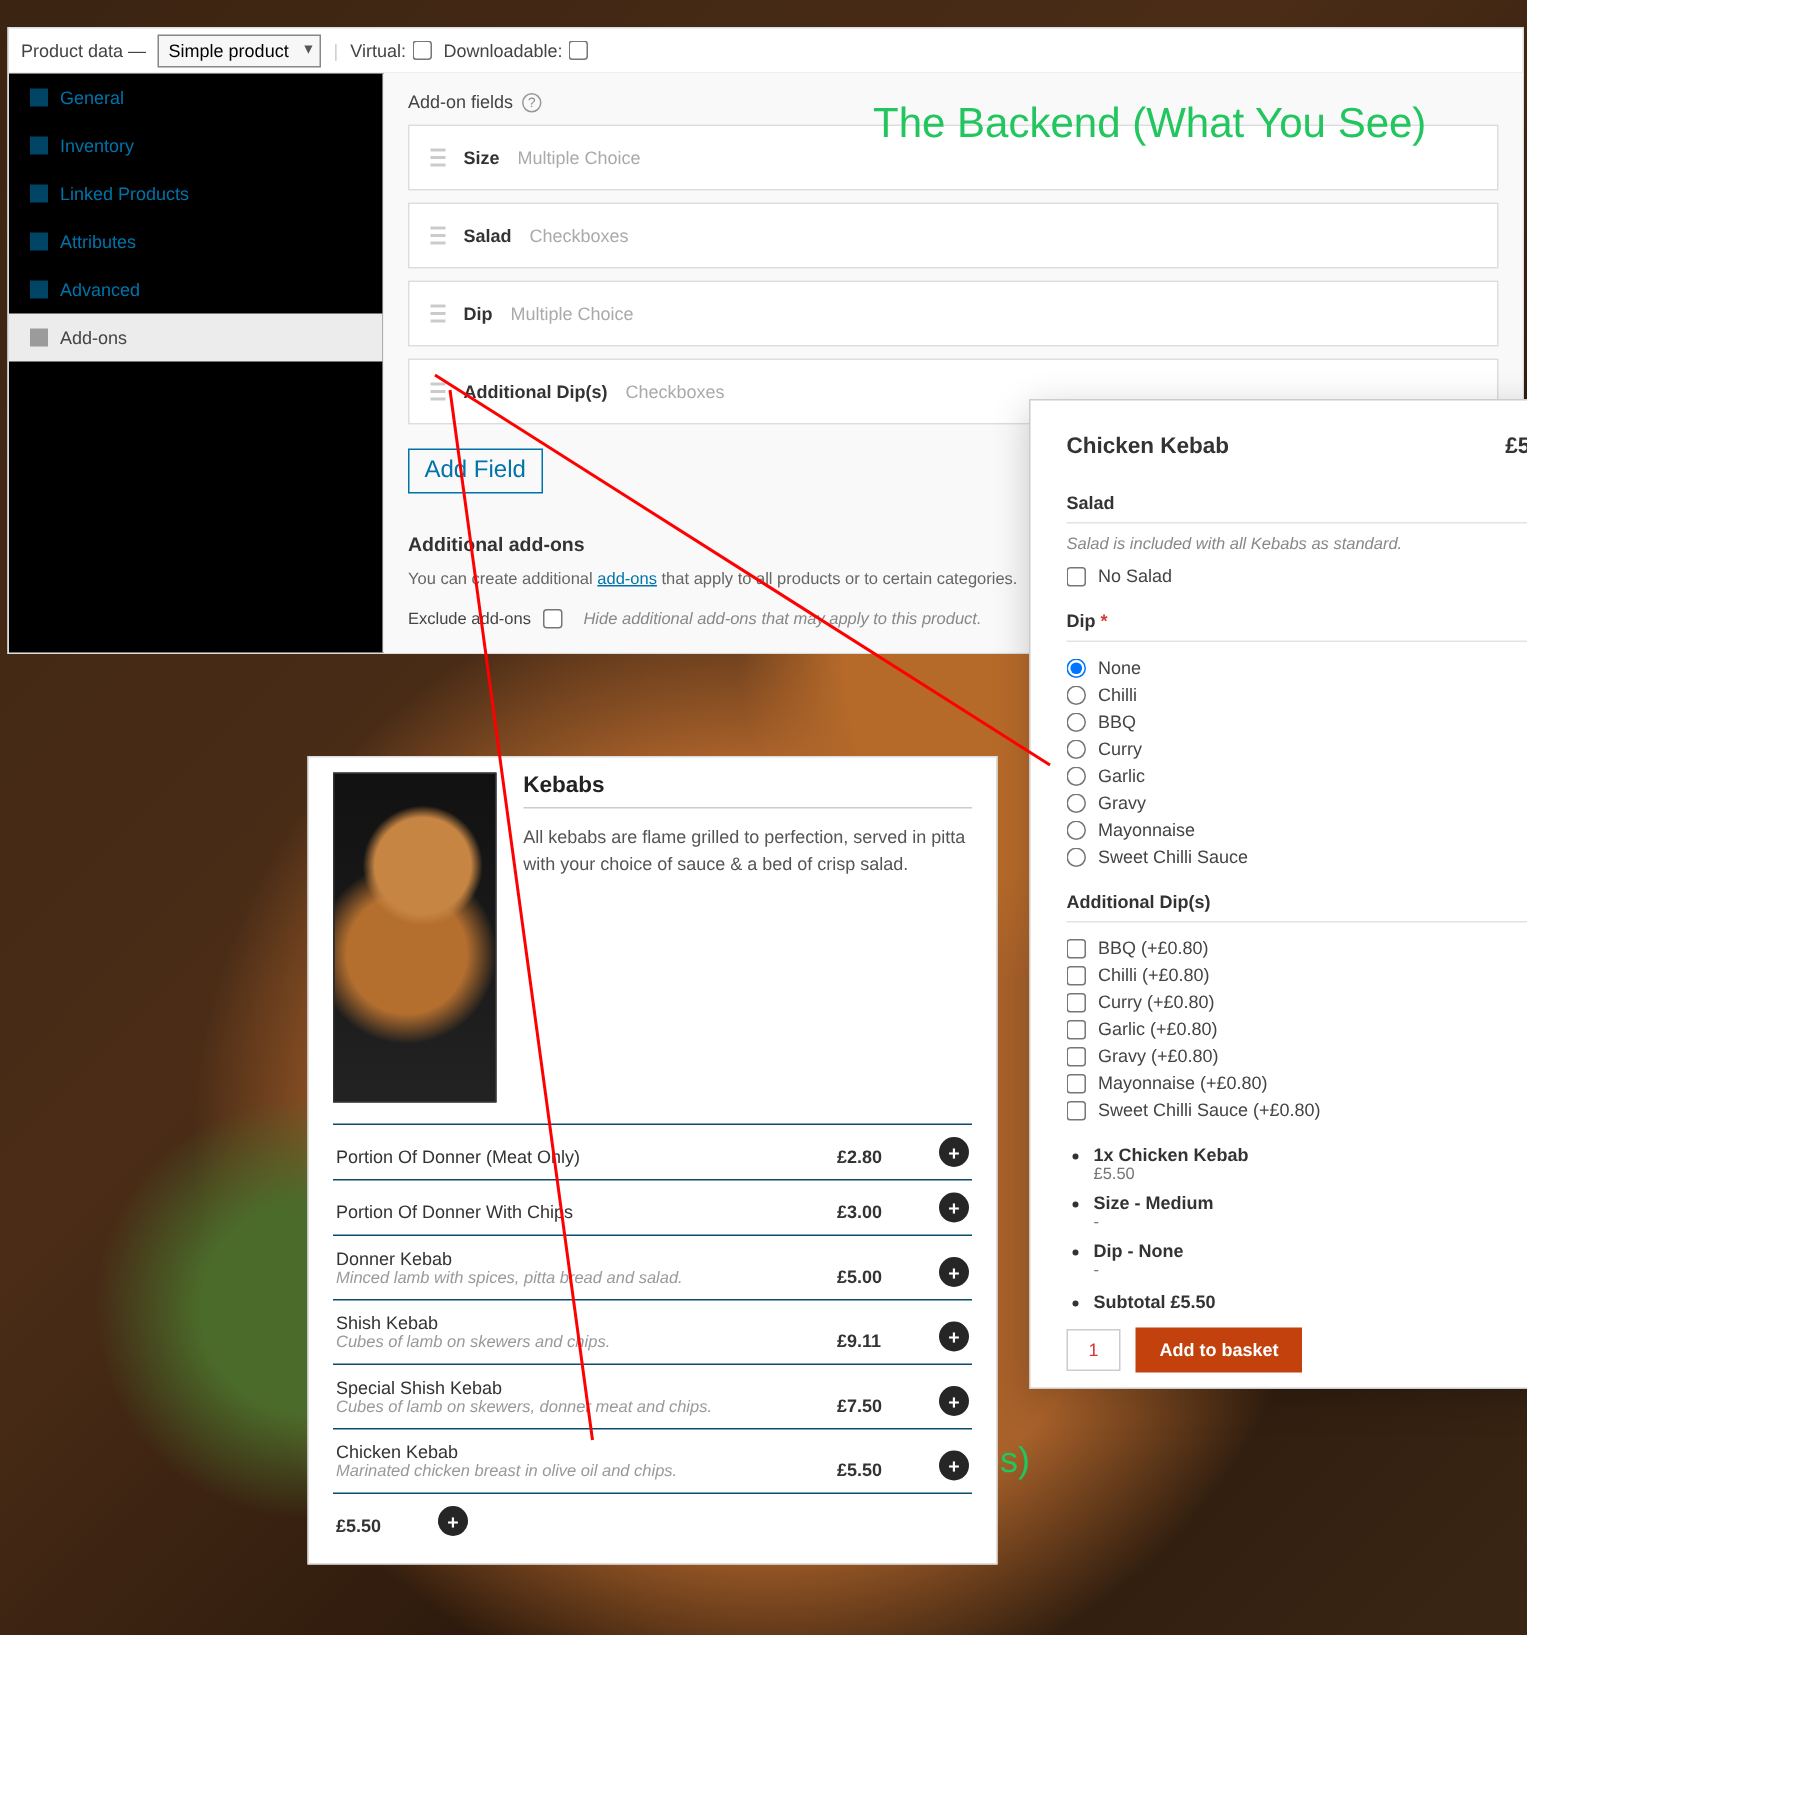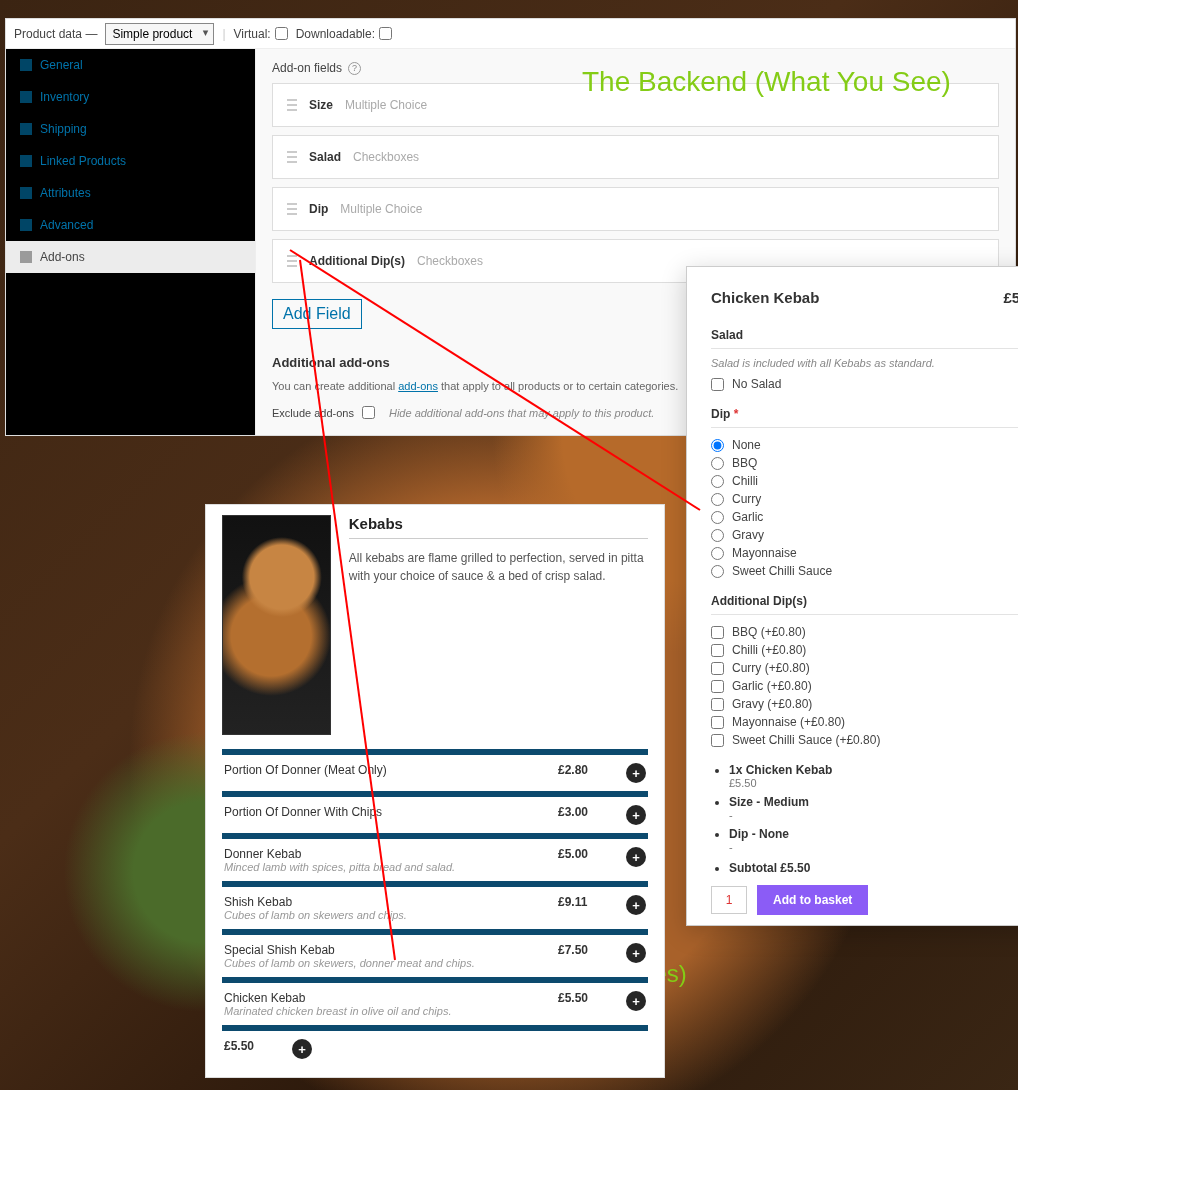--- a/index.html
+++ b/index.html
@@ -51,40 +51,40 @@
   .add-field-btn{
     margin-top:8px;border:1px solid #0073aa;color:#0073aa;background:none;
     padding:5px 10px;font-size:16px;cursor:pointer}
   .addl-section{margin-top:26px}
   .addl-section h4{font-weight:600;margin-bottom:10px;font-size:13px;color:#333}
   .addl-section p{color:#666;font-size:11px;margin-bottom:14px}
   .addl-section a{color:#0073aa}
   .exclude{display:flex;align-items:center;gap:8px;font-size:11px;color:#444}
   .exclude em{font-style:italic;color:#888;margin-left:6px}
 
-  .overlay-title{position:absolute;font-size:28px;color:#84cc16;font-family:inherit}
+  .overlay-title{position:absolute;font-size:28px;color:#22c55e;font-family:inherit}
   .t-backend{top:66px;left:582px}
   .t-addons{top:535px;left:780px;font-size:24px}
   .t-frontend{top:960px;left:235px;font-size:24px}
 
   .frontend-panel{
     position:absolute;top:504px;left:205px;width:460px;background:#fff;border:1px solid #ddd;
     padding:10px 16px 10px;font-size:12px;color:#4a4a4a;
   }
   .fe-top{display:flex;gap:18px;margin-bottom:14px}
   .fe-img{width:200px;height:220px;background:#1a1512;
     background-image:
       radial-gradient(circle at 55% 28%, #c78543 0 32px, transparent 40px),
       radial-gradient(circle at 45% 55%, #b46f2f 0 40px, transparent 60px),
       linear-gradient(#111,#222);
     border:1px solid #333}
   .fe-desc h3{font-size:15px;font-weight:700;color:#222;margin-bottom:6px}
   .fe-desc hr{border:none;border-top:1px solid #ccc;margin-bottom:10px}
   .fe-desc p{font-size:12px;color:#555;line-height:1.5}
-  .menu-row{display:flex;align-items:flex-start;border-top:6px solid #0c4a6e;padding:8px 2px;gap:8px}
+  .menu-row{display:flex;align-items:flex-end;border-top:1px solid #0c4a6e;padding:8px 2px;gap:8px}
   .menu-row .col1{flex:1}
   .menu-row .nm{font-size:12px;color:#333}
   .menu-row .ds{font-style:italic;color:#999;font-size:11px}
   .menu-row .pr{width:60px;font-weight:700;color:#333;font-size:12px}
   .plus-ic{width:20px;height:20px;border-radius:50%;background:#262626;color:#fff;
     display:flex;align-items:center;justify-content:center;font-weight:700;font-size:13px}
 
   .popup{
     position:absolute;top:266px;left:686px;width:380px;background:#fff;border:1px solid #ccc;
     box-shadow:0 6px 24px rgba(0,0,0,.2);padding:22px 24px 10px;font-size:13px;color:#333;
@@ -96,21 +96,21 @@
   .popup .grp-title{font-weight:700;font-size:12px;border-bottom:1px solid #e3e3e3;padding-bottom:6px;margin-bottom:8px}
   .req{color:#d33}
   .popup .note{font-style:italic;color:#888;font-size:11px;margin-bottom:6px}
   .opt{display:flex;align-items:center;gap:8px;font-size:12px;color:#444;padding:2px 0}
   .opt input{margin:0}
   .summary ul{list-style:disc;padding-left:18px;font-size:12px;margin-bottom:8px}
   .summary li{margin-bottom:2px}
   .summary .sub{color:#777;font-size:11px;margin:-2px 0 6px 0}
   .actions{display:flex;align-items:center;gap:10px;margin-top:10px}
   .qty{width:36px;height:28px;border:1px solid #ccc;display:flex;align-items:center;justify-content:center;font-size:12px;color:#d33}
-  .add-btn{flex:0 0 auto;background:#8b5cf6;color:#fff;border:none;padding:8px 16px;font-weight:700;font-size:12px}
+  .add-btn{flex:0 0 auto;background:#c2410c;color:#fff;border:none;padding:8px 16px;font-weight:700;font-size:12px}
 
   svg.arrows{position:absolute;top:0;left:0;pointer-events:none}
 </style>
 </head>
 <body>
 
 <div class="canvas">
   <div class="food-bg"></div>
 
   <div class="backend-panel">
@@ -133,24 +133,20 @@
     </div>
     <div class="wp-body">
       <div class="wp-sidebar" id="wp-sidebar">
           <div class="tab">
             <span class="ic"></span>
             <span>General</span>
           </div>
           <div class="tab">
             <span class="ic"></span>
             <span>Inventory</span>
-          </div>
-          <div class="tab">
-            <span class="ic"></span>
-            <span>Shipping</span>
           </div>
           <div class="tab">
             <span class="ic"></span>
             <span>Linked Products</span>
           </div>
           <div class="tab">
             <span class="ic"></span>
             <span>Attributes</span>
           </div>
           <div class="tab">
@@ -293,25 +289,25 @@
 
     <div class="grp">
       <div class="grp-title"><span>Dip</span> <span class="req">*</span></div>
       <div id="dip-opts">
           <label class="opt">
             <input type="radio" name="dip" checked="" style=""> 
             <span>None</span>
           </label>
           <label class="opt">
             <input type="radio" name="dip" style=""> 
+            <span>Chilli</span>
+          </label>
+          <label class="opt">
+            <input type="radio" name="dip" style=""> 
             <span>BBQ</span>
-          </label>
-          <label class="opt">
-            <input type="radio" name="dip" style=""> 
-            <span>Chilli</span>
           </label>
           <label class="opt">
             <input type="radio" name="dip" style=""> 
             <span>Curry</span>
           </label>
           <label class="opt">
             <input type="radio" name="dip" style=""> 
             <span>Garlic</span>
           </label>
           <label class="opt">

